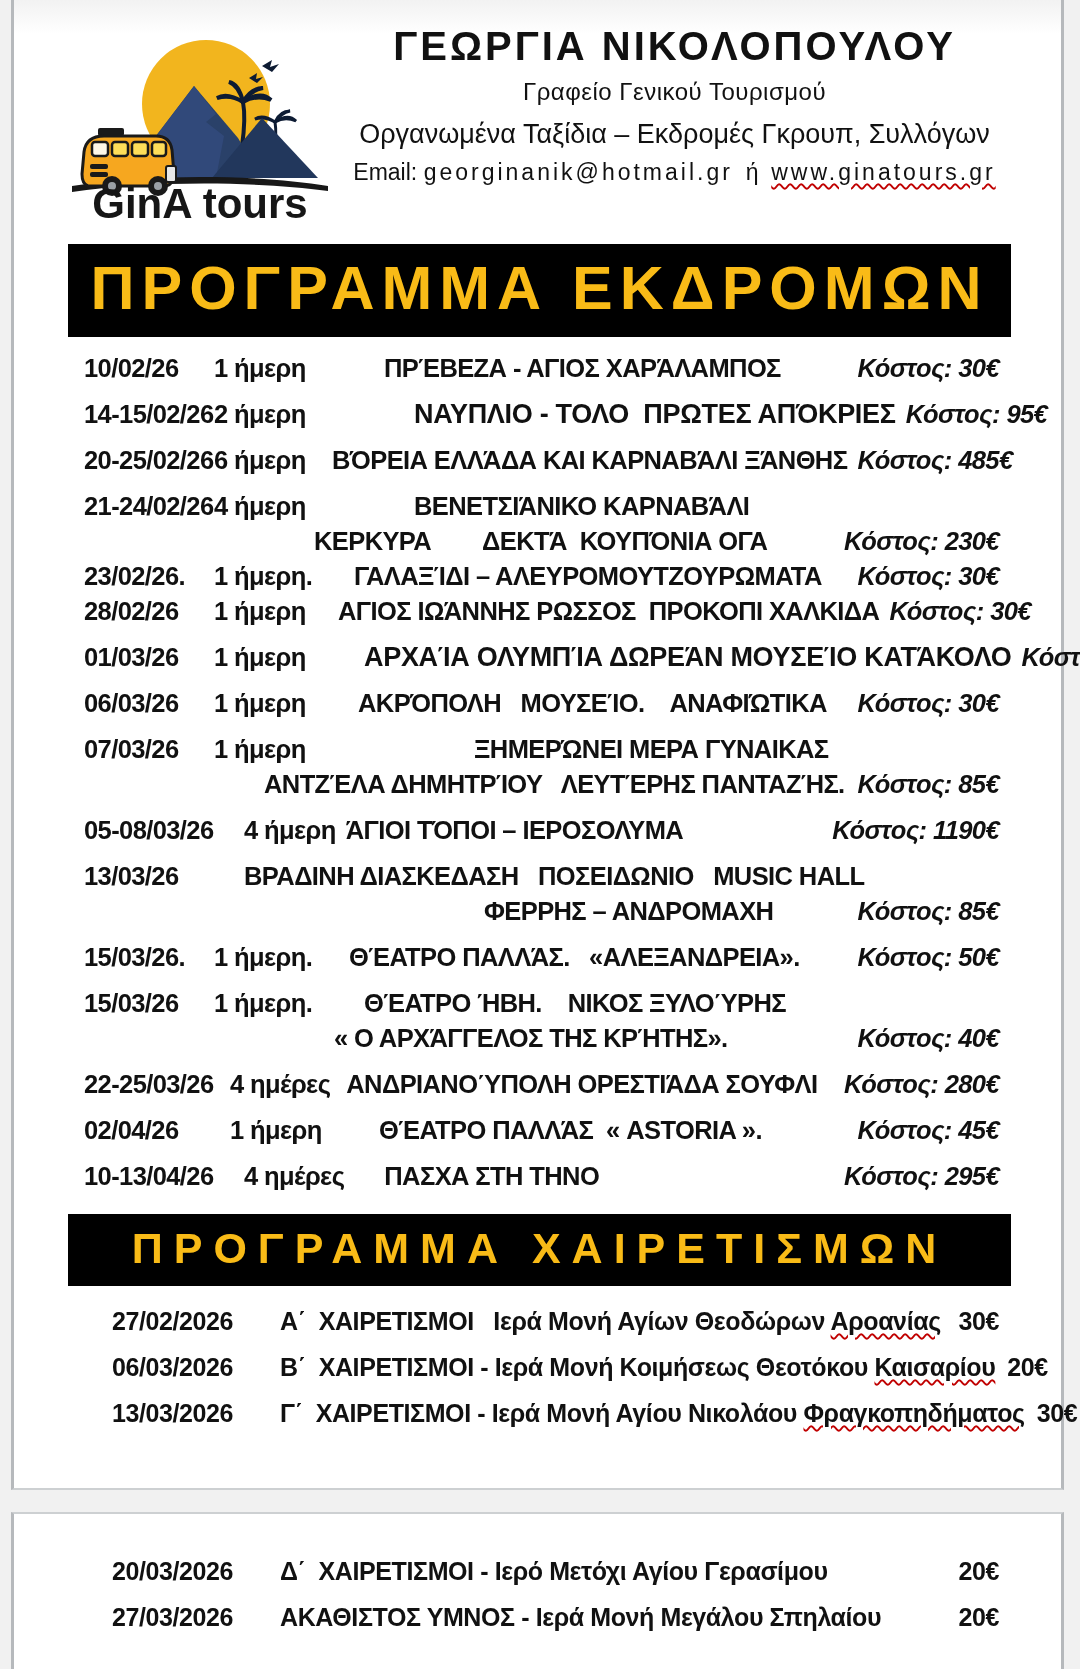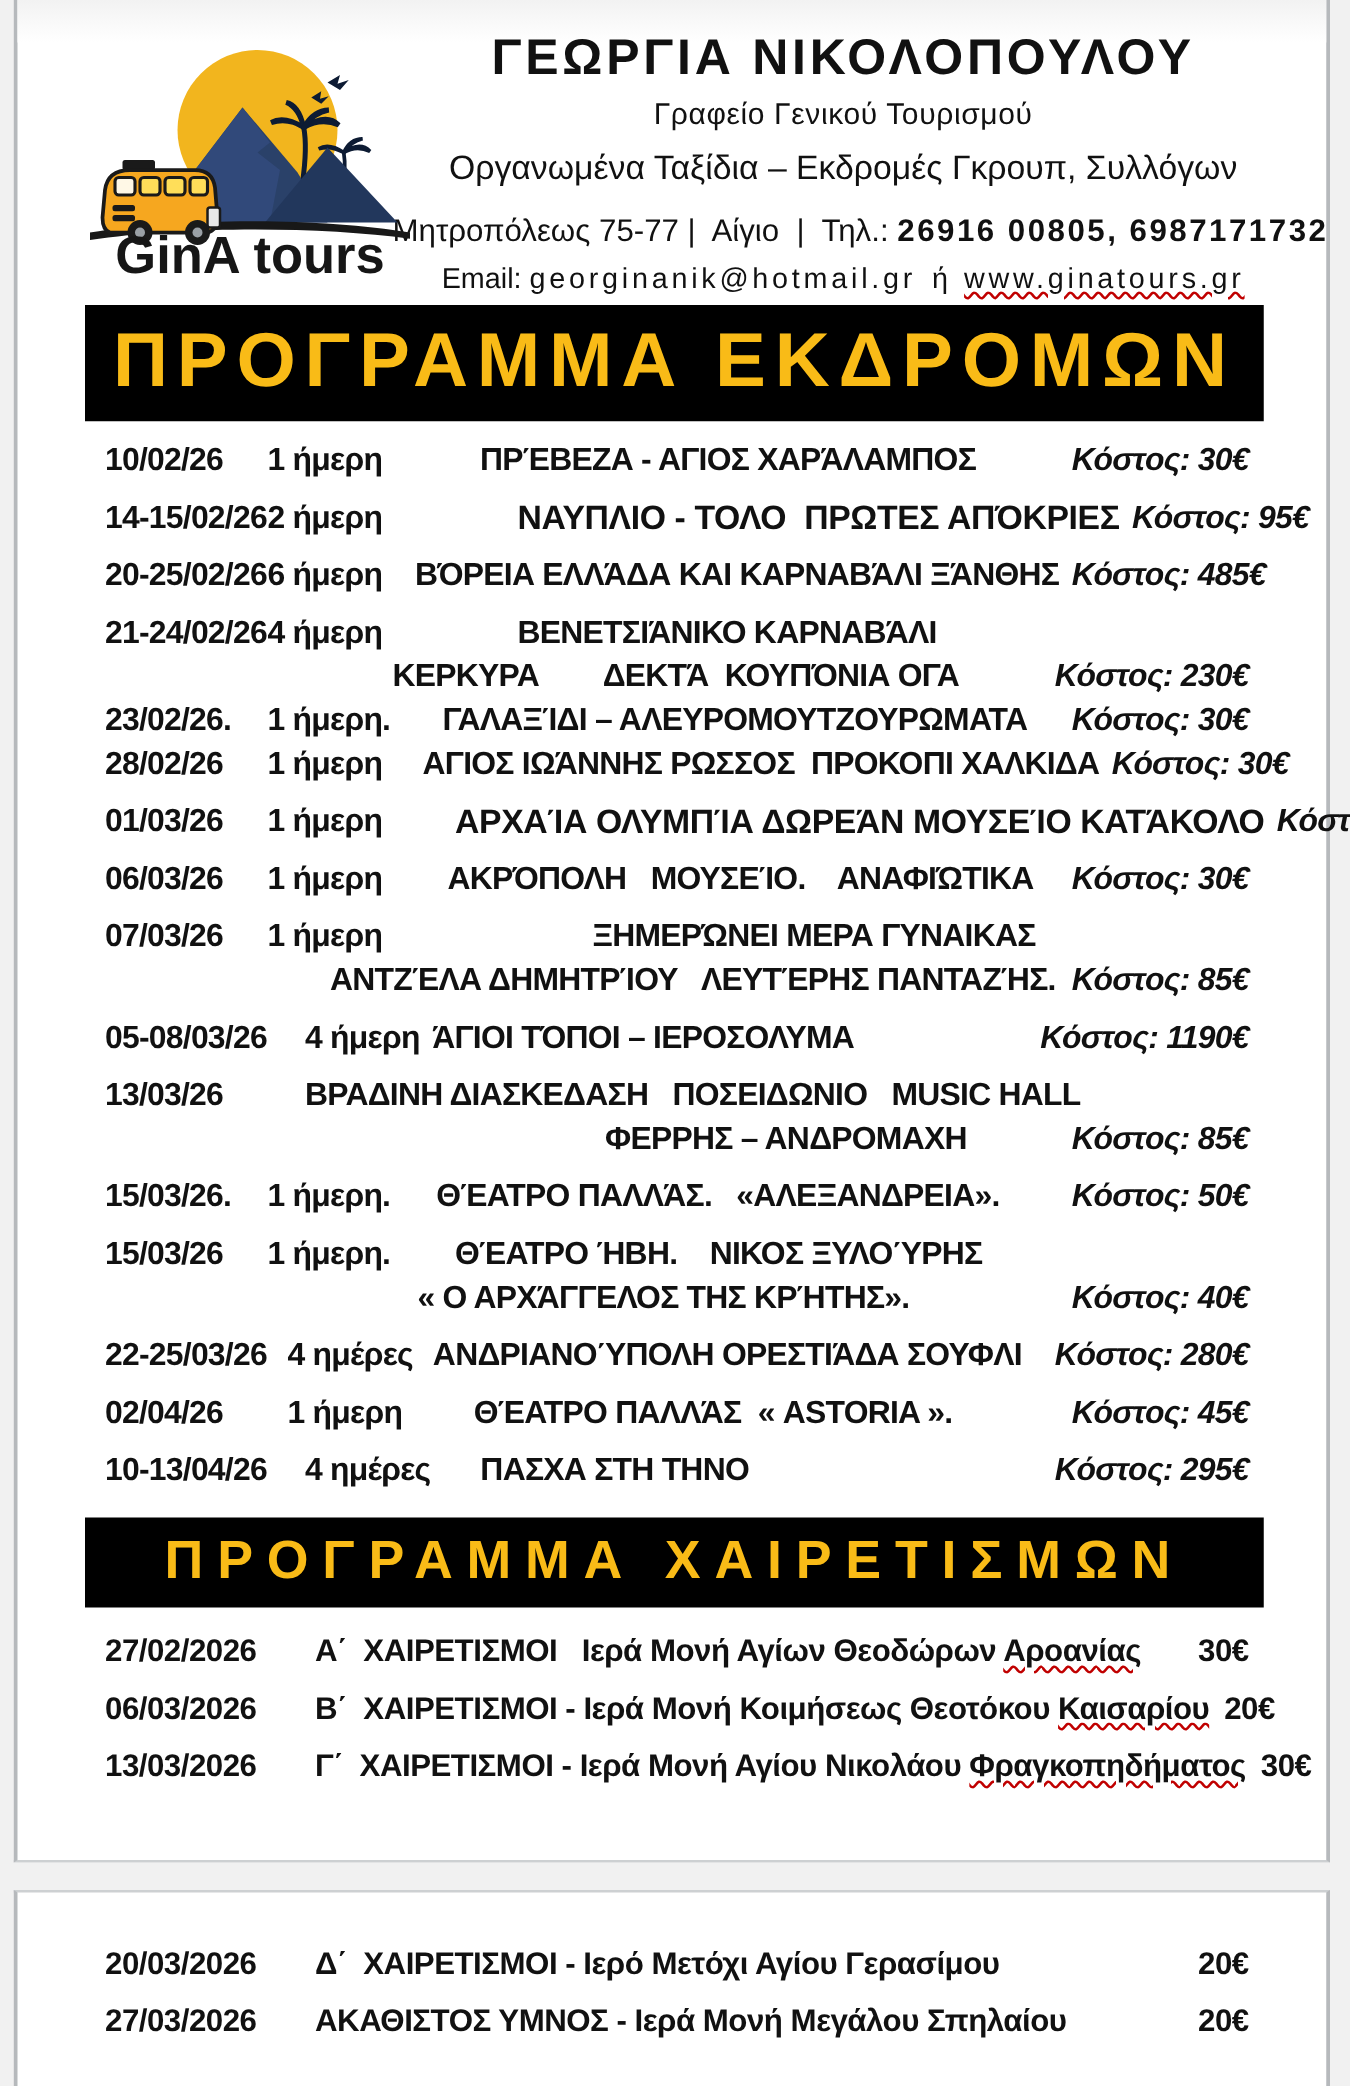--- a/index.html
+++ b/index.html
@@ -57,21 +57,21 @@
   .t-sm { font-size:27px; letter-spacing:-0.3px; }
   .mb-sm { margin-bottom:4px; }
   .pl-8{padding-left:8px;} .pl-10{padding-left:10px;} .pl-14{padding-left:14px;}
   .pl-16{padding-left:16px;} .pl-25{padding-left:25px;} .pl-30{padding-left:30px;}
   .pl-34{padding-left:34px;} .pl-40{padding-left:40px;} .pl-55{padding-left:55px;}
   .pl-60{padding-left:60px;} .pl-90{padding-left:90px;} .pl-150{padding-left:150px;}
   .pl-180{padding-left:180px;} .pl-230{padding-left:230px;} .pl-250{padding-left:250px;}
   .pl-400{padding-left:400px;}
 
   
-  .srows { padding:20px 62px 0 70px; }
+  .srows { padding:20px 62px 0 70px;margin-left:28px; }
   .srow {
     display:flex; align-items:baseline;
     font-weight:bold; font-size:25px; letter-spacing:-0.4px;
     line-height:31px; margin-bottom:15px; white-space:pre;
   }
   .srow .sdate { min-width:168px; display:inline-block; }
   .srow .sprice { margin-left:auto; padding-left:12px; }
   .page-2 .srows { padding-top:42px; }
 </style>
 </head>
@@ -123,21 +123,20 @@
           <circle cx="92" cy="160" r="4" fill="#9aa0a6"></circle>
           <rect x="100" y="140" width="10" height="16" rx="2" fill="#e8e8e8" stroke="#1a1a1a" stroke-width="2"></rect>
         </g>
         <text x="134" y="192" text-anchor="middle" font-family="Liberation Sans, sans-serif" font-size="42" font-weight="bold" fill="#161616">GinA tours</text>
       </svg>
 
       <div class="htext">
         <div class="agency-name">ΓΕΩΡΓΙΑ ΝΙΚΟΛΟΠΟΥΛΟΥ</div>
         <div class="sub1">Γραφείο Γενικού Τουρισμού</div>
         <div class="sub2">Οργανωμένα Ταξίδια – Εκδρομές Γκρουπ, Συλλόγων</div>
-        <div class="addr"><span>Μητροπόλεως 75-77 |  Αίγιο  |  Τηλ.: </span><span class="bold-part">26916 00805, 6987171732</span></div>
         <div class="emailline"><span>Email: </span><span class="bold-part">georginanik@hotmail.gr</span><span>  ή  </span><span class="bold-part squiggle">www.ginatours.gr</span></div>
       </div>
     </div>
 
     <div class="banner banner-1">ΠΡΟΓΡΑΜΜΑ ΕΚΔΡΟΜΩΝ</div>
 
     <div class="rows">
 
       <div class="xrow"><span class="date">10/02/26</span><span class="dur">1 ήμερη</span><span class="title pl-60">ΠΡΈΒΕΖΑ - ΑΓΙΟΣ ΧΑΡΆΛΑΜΠΟΣ</span><span class="cost">Κόστος: 30€</span></div>
 

